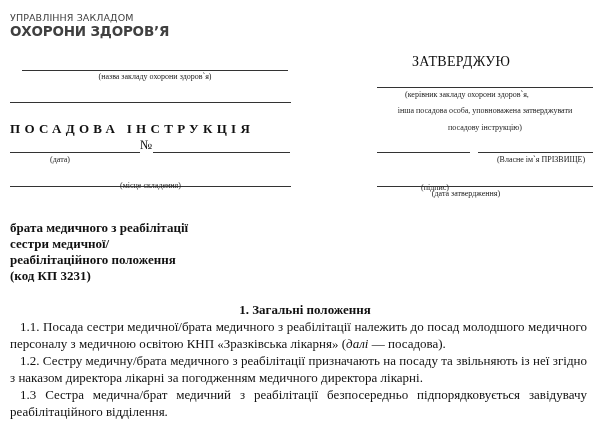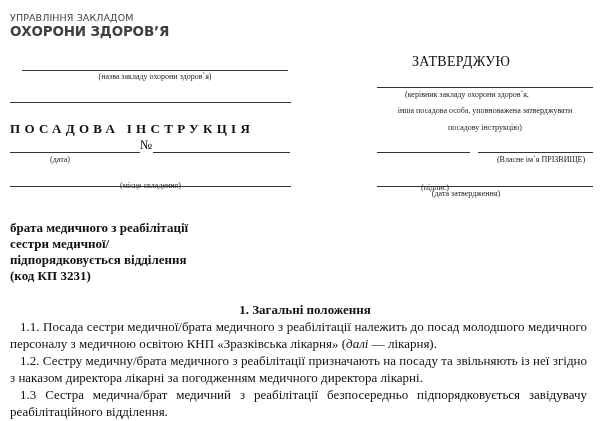--- a/index.html
+++ b/index.html
@@ -61,23 +61,23 @@
 <div class="line" style="left:478px; top:152px; width:115px;"></div>
 <div class="cap" style="left:405px; top:155px; width:60px;margin-top:28px;">(підпис)</div>
 <div class="cap" style="left:486px; top:155px; width:110px;">(Власне ім`я ПРІЗВИЩЕ)</div>
 
 <div class="line" style="left:377px; top:186px; width:216px;"></div>
 <div class="cap" style="left:358px; top:189px; width:216px;">(дата затвердження)</div>
 
 <div class="abs position">
   <div>брата медичного з реабілітації</div>
   <div>сестри медичної/</div>
-  <div>підпорядковується відділення</div>
+  <div>реабілітаційного положення</div>
   <div>(код КП 3231)</div>
 </div>
 
 <div class="abs sec-title">1. Загальні положення</div>
 
 <div class="abs body">
-  <p><span>1.1. Посада сестри медичної/брата медичного з реабілітації належить до посад молодшого медичного персоналу з медичною освітою КНП «Зразківська лікарня» (</span><i>далі</i><span> — лікарня).</span></p>
+  <p><span>1.1. Посада сестри медичної/брата медичного з реабілітації належить до посад молодшого медичного персоналу з медичною освітою КНП «Зразківська лікарня» (</span><i>далі</i><span> — посадова).</span></p>
   <p>1.2. Сестру медичну/брата медичного з реабілітації призначають на посаду та звільняють із неї згідно з наказом директора лікарні за погодженням медичного директора лікарні.</p>
   <p>1.3 Сестра медична/брат медичний з реабілітації безпосередньо підпорядковується завідувачу реабілітаційного відділення.</p>
 </div>
 
 </body></html>

